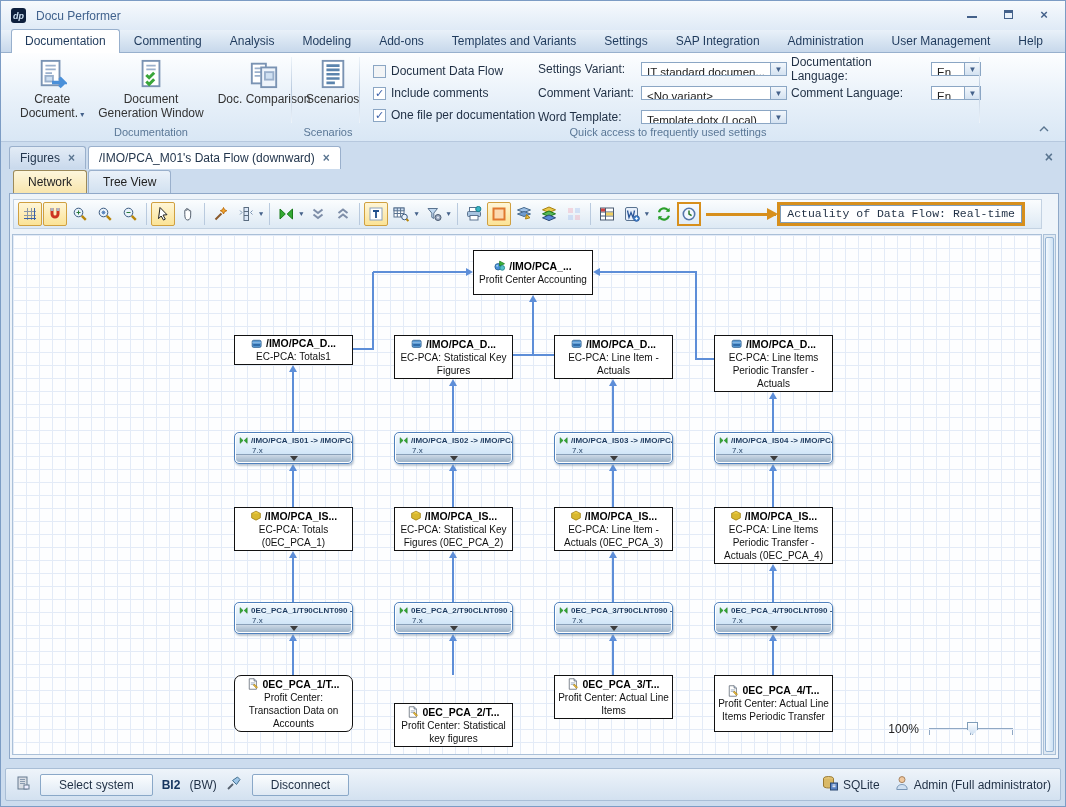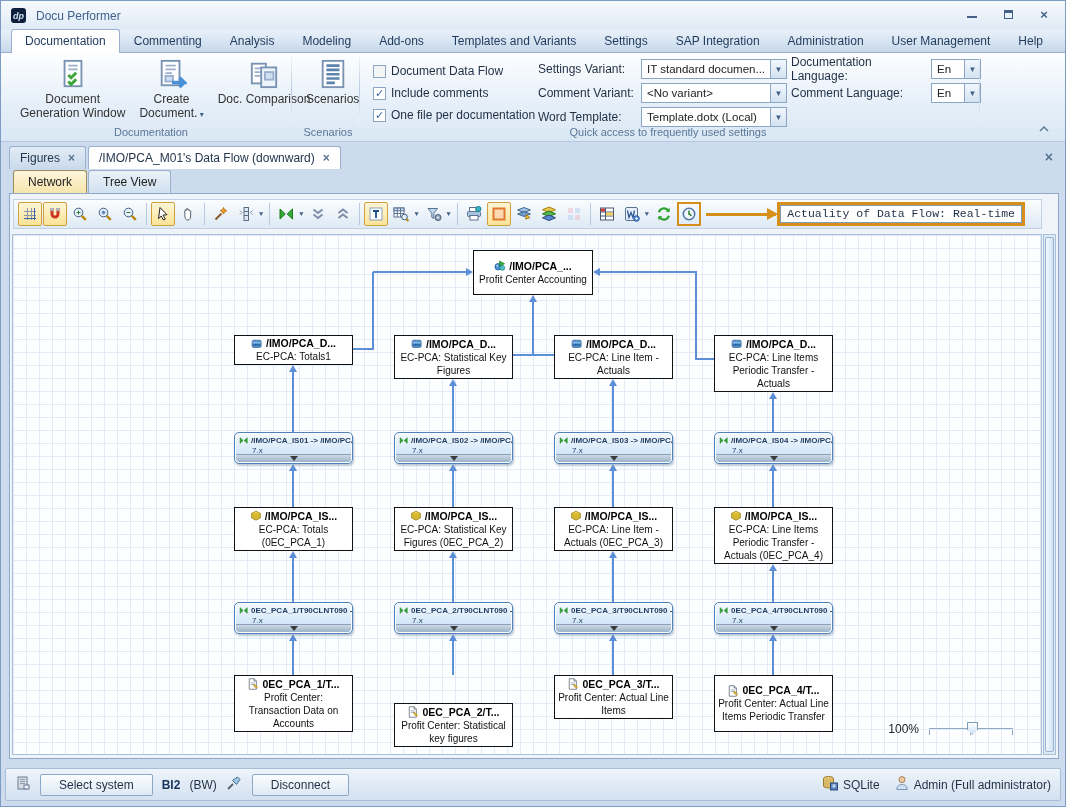--- a/index.html
+++ b/index.html
@@ -24,21 +24,21 @@
   .ribbon { position:absolute; top:52px; left:0; right:0; height:89px; background:linear-gradient(#fdfeff,#e7f0f9 55%,#d9e7f5); border-bottom:1px solid #b6c8de; }
   .rgroup { position:absolute; top:3px; display:flex; align-items:flex-start; }
   .rsep { position:absolute; top:4px; bottom:18px; width:1px; background:linear-gradient(#eef4fa,#b9cade,#eef4fa); }
   .bigbtn { display:flex; flex-direction:column; align-items:center; padding:3px 7px; font-size:12px; color:#333; line-height:14px; text-align:center; border-radius:3px; }
   .bigbtn svg { margin-bottom:3px; }
   .rcaption { position:absolute; bottom:3px; text-align:center; font-size:11px; color:#5a7796; }
   .checkrow { display:flex; align-items:center; gap:5px; height:22px; font-size:12px; color:#1f2f44; }
   .cbox { width:13px; height:13px; border:1px solid #8ba6c4; background:#fff; font-size:11px; line-height:11px; text-align:center; color:#3a5fa8; font-weight:bold; }
   .cbox.off { background:#f2f4f6; }
   .selrow { display:flex; align-items:center; height:22px; margin-bottom:2px; font-size:12px; color:#1f2f44; }
-  .selbox { display:flex; border:1px solid #8ba6c4; background:#fff; height:20px; }
+  .selbox { display:flex; border:1px solid #8ba6c4; background:#fff; height:14px; }
   .selval { font-size:11.5px; color:#222; padding:3px 4px 0 5px; white-space:nowrap; overflow:hidden; }
   .selarr { width:16px; border-left:1px solid #8ba6c4; background:linear-gradient(#f2f7fc,#d4e2f1); color:#44618a; font-size:8px; display:flex; align-items:center; justify-content:center; }
   .chevbtn { position:absolute; right:12px; bottom:4px; width:18px; height:16px; display:flex; align-items:center; justify-content:center; }
 
   
   .docbar { position:absolute; top:145px; left:8px; right:8px; height:23px; display:flex; align-items:flex-end; }
   .dtab { display:flex; align-items:center; gap:8px; font-size:12px; color:#24374e; padding:4px 10px; border:1px solid #9ab0cc; border-bottom:none; border-radius:3px 3px 0 0; background:linear-gradient(#e3ecf6,#c9d9ec); margin-right:2px; height:23px; }
   .dtab.active { background:#fff; position:relative; z-index:2; }
   .tclose { color:#5a7590; font-weight:bold; font-size:12px; }
   .dbar-close { position:absolute; right:4px; bottom:4px; color:#5a7590; font-weight:bold; font-size:14px; }
@@ -129,39 +129,39 @@
       <div class="rtab">Administration</div>
       <div class="rtab">User Management</div>
       <div class="rtab">Help</div>
     </div>
 
   <div class="ribbon">
     <div class="rgroup" id="grp-doc" style="left:12px;">
         <div class="bigbtn">
           <span style="display: inline-flex;">
             <svg width="30" height="30" viewBox="0 0 16 16">
-              <rect x="3.5" y="1" width="9" height="13.5" fill="#fff" stroke="#7a93b3"></rect>
-              <path d="M5.5 3.5h5M5.5 5.5h5" stroke="#9ab0cc" fill="none"></path>
-              <path d="M5.5 8.5l1.5 1.5 2.7-2.7M5.5 12l1.5 1.5 2.7-2.7" stroke="#3aa63a" stroke-width="1.6" fill="none"></path>
-            </svg>
-          </span>
-          <div>Document</div>
-          <div>Generation Window</div>
-        </div>
-        <div class="bigbtn">
-          <span style="display: inline-flex;">
-            <svg width="30" height="30" viewBox="0 0 16 16">
               <rect x="2.5" y="1" width="9.5" height="13" fill="#fff" stroke="#7a93b3"></rect>
               <path d="M4.5 3.5h5.5M4.5 5.5h5.5M4.5 7.5h3.5" stroke="#9ab0cc" fill="none"></path>
               <rect x="4.5" y="9" width="4" height="3" fill="#cfe0f2" stroke="#9ab0cc"></rect>
               <path d="M8 12.5h6.5l-2.5-2.5m2.5 2.5L12 15" stroke="#4a90d9" stroke-width="1.8" fill="none"></path>
             </svg>
           </span>
           <div>Create</div>
           <div>Document.<span style="font-size: 8px; color: rgb(68, 97, 138);"> ▾</span></div>
+        </div>
+        <div class="bigbtn">
+          <span style="display: inline-flex;">
+            <svg width="30" height="30" viewBox="0 0 16 16">
+              <rect x="3.5" y="1" width="9" height="13.5" fill="#fff" stroke="#7a93b3"></rect>
+              <path d="M5.5 3.5h5M5.5 5.5h5" stroke="#9ab0cc" fill="none"></path>
+              <path d="M5.5 8.5l1.5 1.5 2.7-2.7M5.5 12l1.5 1.5 2.7-2.7" stroke="#3aa63a" stroke-width="1.6" fill="none"></path>
+            </svg>
+          </span>
+          <div>Document</div>
+          <div>Generation Window</div>
         </div>
         <div class="bigbtn">
           <span style="display: inline-flex;">
             <svg width="30" height="30" viewBox="0 0 16 16">
               <rect x="1.5" y="2.5" width="7.5" height="10.5" fill="#fff" stroke="#7a93b3"></rect>
               <path d="M3 5h4.5M3 7h4.5M3 9h3" stroke="#9ab0cc" fill="none"></path>
               <rect x="6.5" y="4.5" width="8" height="10.5" fill="#eef4fb" stroke="#7a93b3"></rect>
               <rect x="8.5" y="7" width="4.5" height="4" fill="#cfe0f2" stroke="#9ab0cc"></rect>
             </svg>
           </span>
@@ -759,21 +759,21 @@
                 <path d="M2 3l5.3 5L2 13zM14.5 3l-5.3 5 5.3 5z" fill="#33aa33" stroke="#1a7a1a"></path>
               </svg>
             </span>
             <span>0EC_PCA_4/T90CLNT090 -&gt; /I...</span>
           </div>
           <div class="tr-ver">7.x</div>
           <div class="tr-band">
             <div class="tr-caret"></div>
           </div>
         </div>
-        <div class="node-en" style="left: 221px; top: 440px; width: 119px; height: 57px;">
+        <div class="node-en" style="left: 221px; top: 440px; width: 119px; height: 57px; border-radius: 7px;">
           <div class="en-title">
             <span style="display: inline-flex;">
               <svg width="12" height="12" viewBox="0 0 16 16">
                 <path d="M3 1h6.5l3 3v11H3z" fill="#fff" stroke="#55606e"></path>
                 <path d="M9.5 1v3h3" fill="#cfe0f2" stroke="#55606e"></path>
                 <path d="M5 6.5h5.5M5 8.5h5.5" stroke="#8a9bb0" fill="none"></path>
                 <path d="M8.5 9.5l4.2 4.2 1.3-1.3-4.2-4.2z" fill="#f0c040" stroke="#a88010"></path>
               </svg>
             </span>
             <span>0EC_PCA_1/T...</span>

